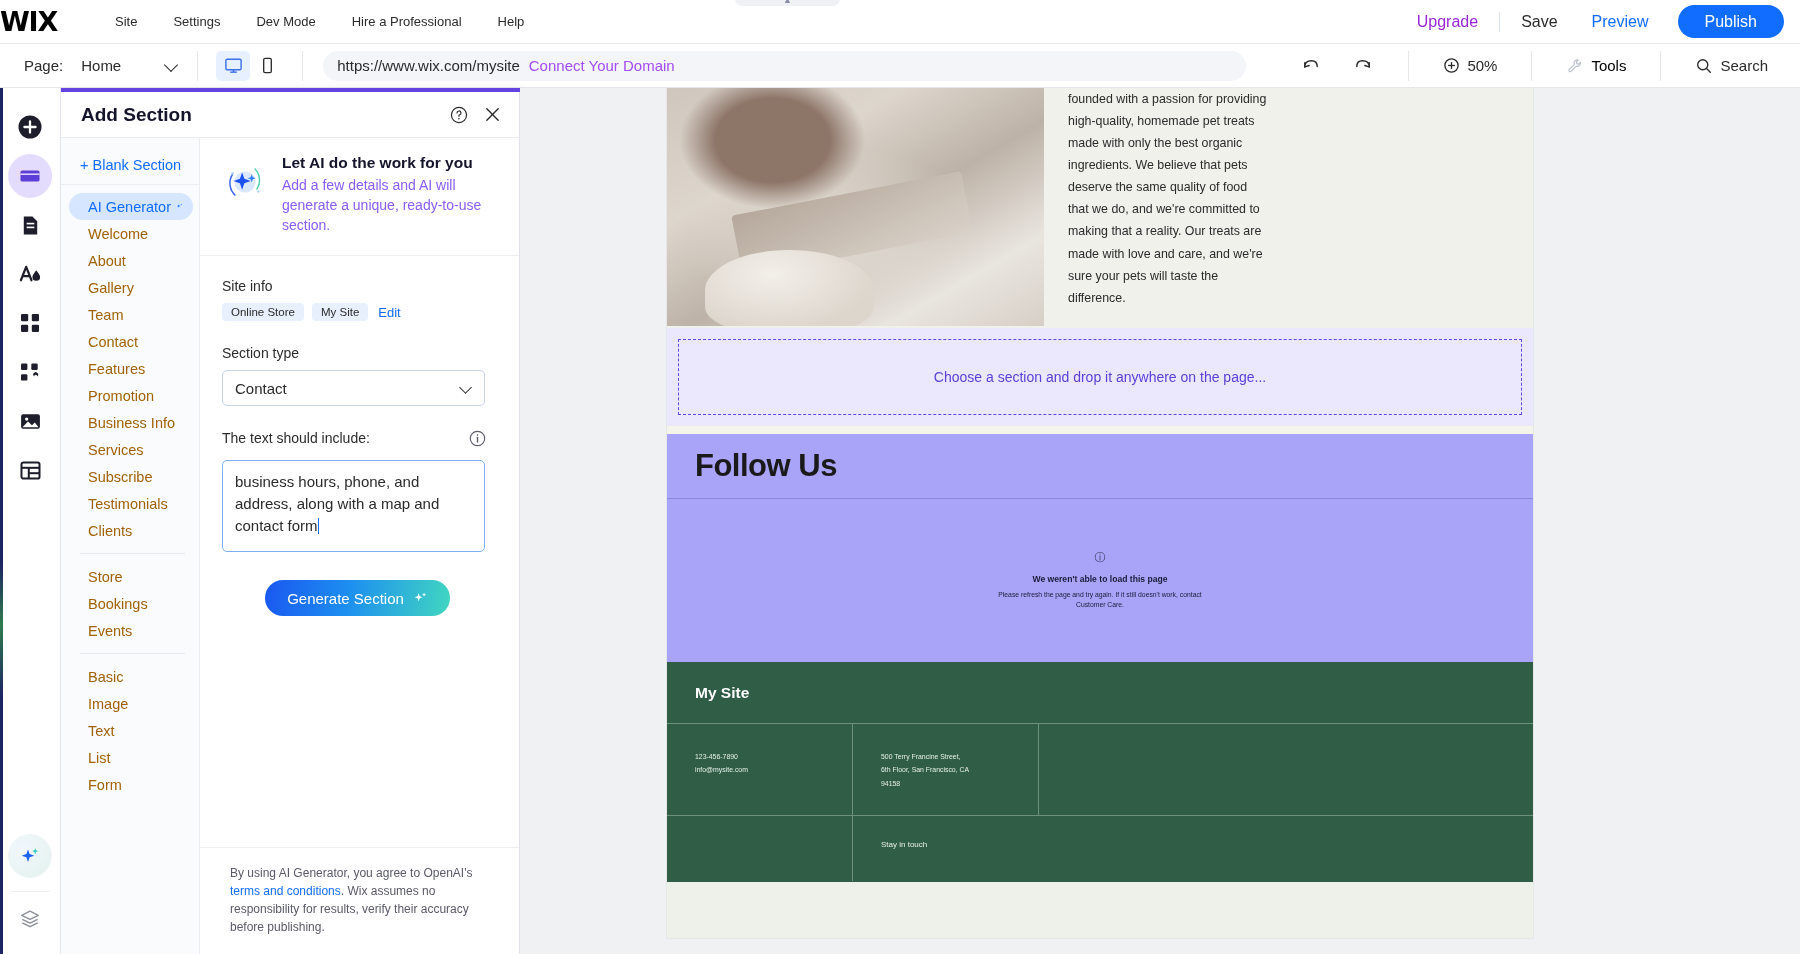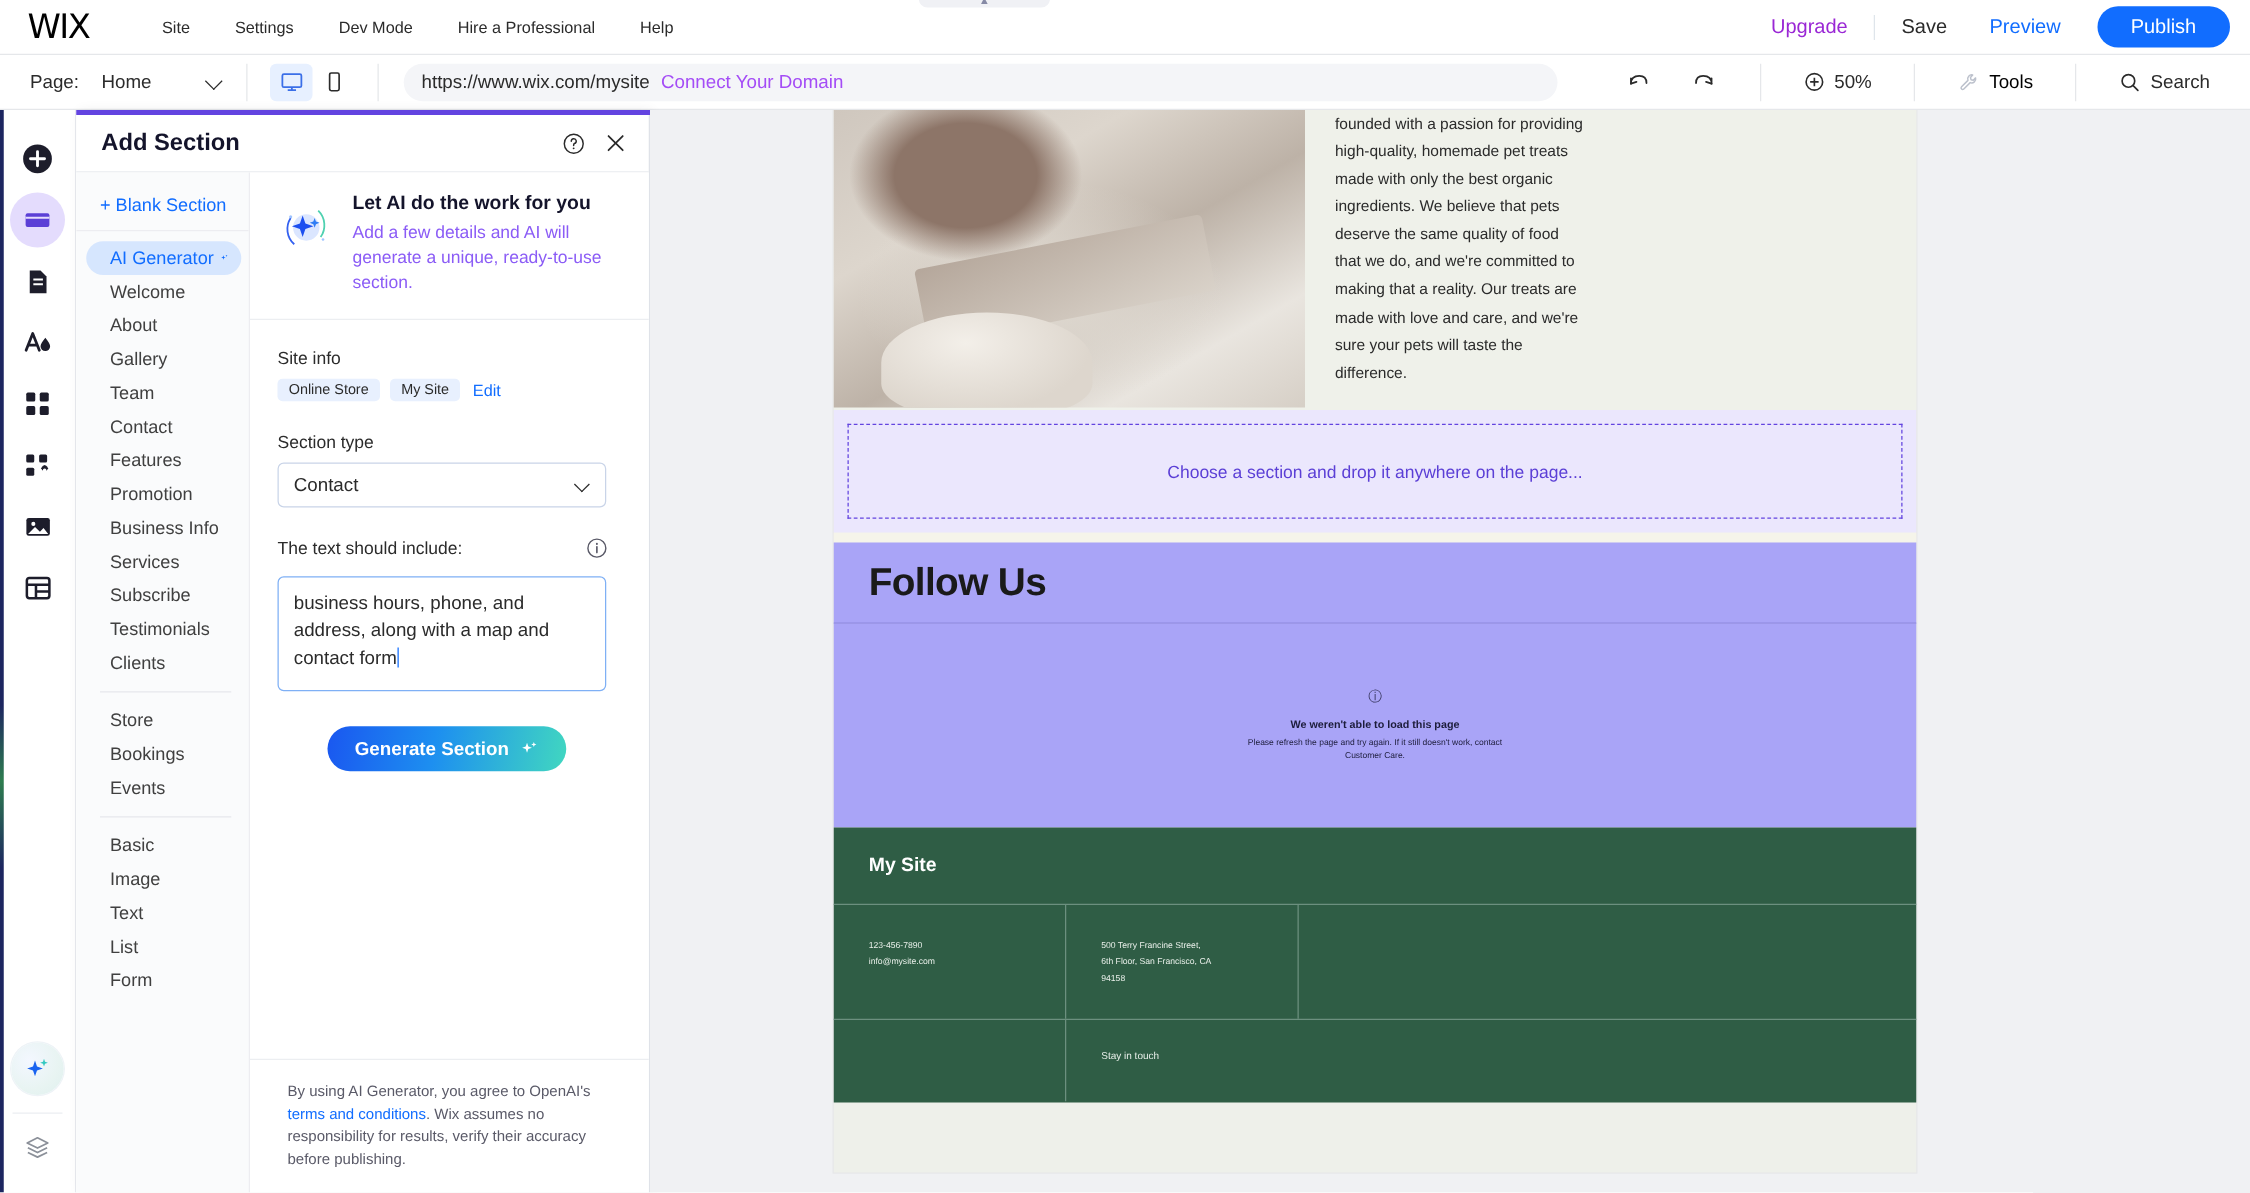--- a/index.html
+++ b/index.html
@@ -13,22 +13,22 @@
   }
   #app { position: relative; width: 1800px; height: 954px; }
 
   
   .topbar {
     position: absolute; top: 0; left: 0; width: 1800px; height: 44px;
     background: #fff; border-bottom: 1px solid #e5e7ea;
     display: flex; align-items: center;
   }
   .wix-logo {
-    font-size: 27px; font-weight: 400; letter-spacing: -1.2px;
-    color: #000; margin-left: 22px; margin-right: 40px;
+    font-size: 27px; font-weight: 700; letter-spacing: -1.2px;
+    color: #000; margin-left: 0; margin-right: 40px;
     font-family: "DejaVu Sans", sans-serif;
   }
   .menu-item {
     font-size: 13px; color: #2b2b2b; padding: 0 18px; height: 44px;
     line-height: 44px; cursor: default; white-space: nowrap;
   }
   .topbar-right {
     margin-left: auto; display: flex; align-items: center; height: 43px;
     padding-right: 16px; gap: 0;
   }
@@ -134,21 +134,21 @@
   
   .cat-col {
     width: 139px; background: #fafbfc; border-right: 1px solid #ededf1;
     padding-top: 10px; overflow: hidden;
   }
   .blank-section {
     font-size: 14.5px; color: #116dff; padding: 9px 0 11px 19px; cursor: pointer;
     border-bottom: 1px solid #ededf1; margin-bottom: 8px;
   }
   .cat-item {
-    font-size: 14.5px; color: #404040; padding: 5.5px 10px 5.5px 19px;
+    font-size: 14.5px; color: #a16207; padding: 5.5px 10px 5.5px 19px;
     cursor: pointer; white-space: nowrap; border-radius: 14px;
     margin: 0 6px 0 8px; display: flex; align-items: center; gap: 5px;
   }
   .cat-item.selected { background: #d6e6fe; color: #116dff; }
   .cat-sep { height: 1px; background: #e6e8ec; margin: 9px 14px 9px 19px; }
 
   
   .gen-col { flex: 1; display: flex; flex-direction: column; background: #fff; min-width: 0; }
   .promo {
     display: flex; gap: 14px; padding: 16px 26px 20px 22px;
@@ -185,21 +185,21 @@
     padding: 10px 12px; font-size: 15px; color: #2b2b2b; line-height: 1.46;
     background: #fff; overflow: hidden;
   }
   .caret {
     display: inline-block; width: 1.5px; height: 16px; background: #116dff;
     vertical-align: -3px; margin-left: 0px;
   }
   .gen-btn-wrap { display: flex; justify-content: center; margin-top: 28px; }
   .gen-btn {
     background: linear-gradient(100deg, #1a57f0 0%, #1d8ff0 45%, #41d7c0 100%);
-    color: #fff; font-size: 15px; font-weight: 700; border: none;
+    color: #fff; font-size: 15px; font-weight: 400; border: none;
     border-radius: 18px; height: 36px; padding: 0 22px; cursor: pointer;
     display: flex; align-items: center; gap: 9px;
   }
   .panel-foot {
     border-top: 1px solid #eceef1; padding: 16px 19px 18px 30px;
     text-align: left; font-size: 12px; color: #5a5a68; line-height: 1.5;
   }
   .panel-foot a { color: #116dff; text-decoration: none; cursor: pointer; }
 
   

